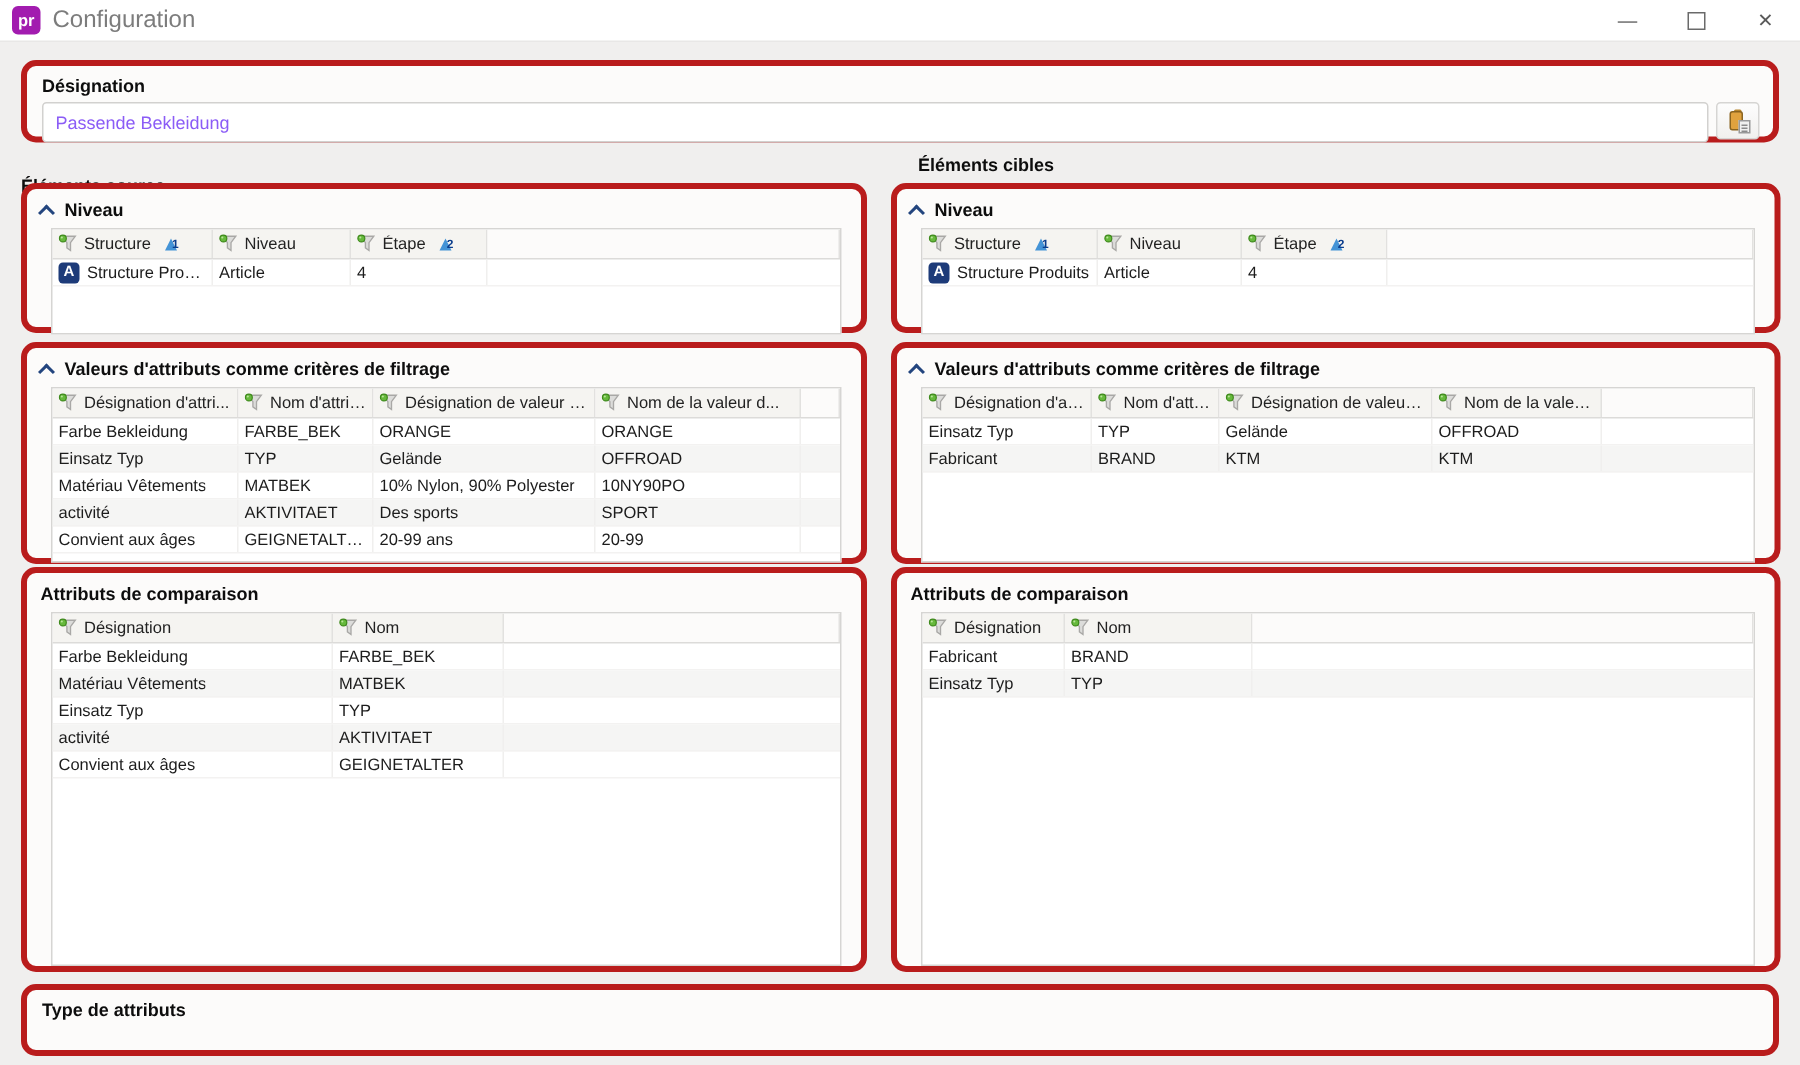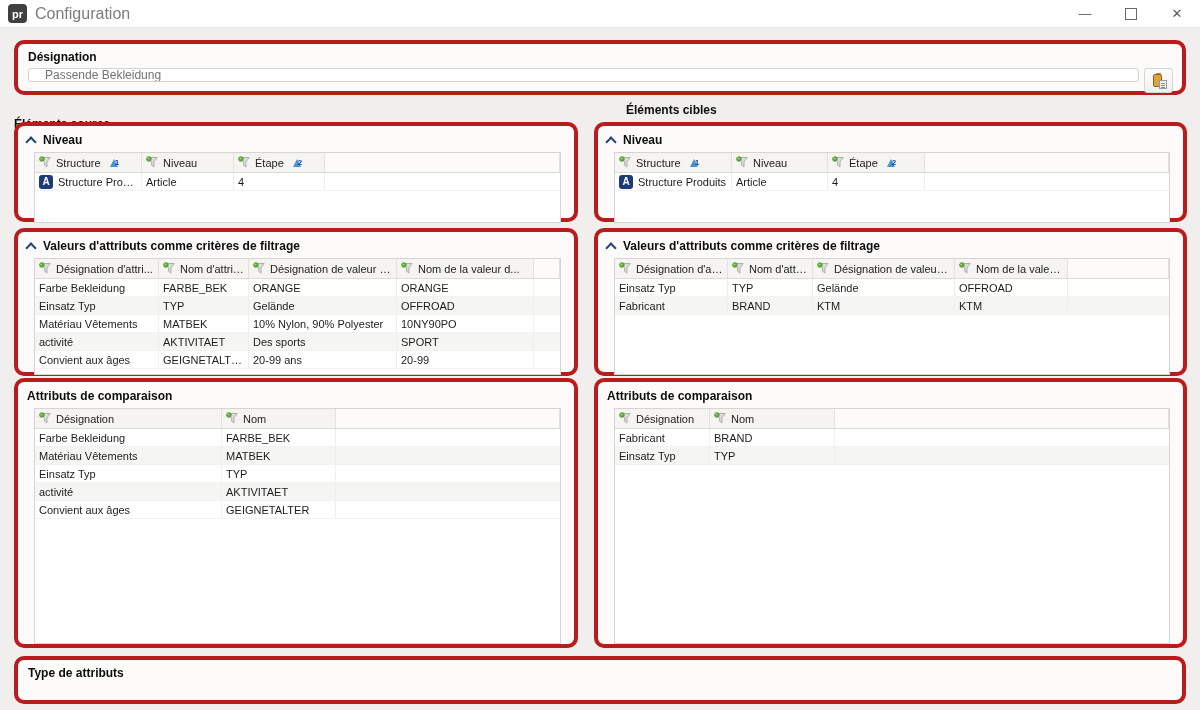--- a/index.html
+++ b/index.html
@@ -4,37 +4,37 @@
 <style>
   html,body{margin:0;padding:0;background:#d8d8d8;}
   .window{
     position:relative;width:1200px;height:710px;background:#f0efee;
     font-family:"Liberation Sans","DejaVu Sans",sans-serif;
     outline:1px solid #c9c9c9;overflow:hidden;
   }
   
   .titlebar{position:absolute;left:0;top:0;right:0;height:27px;background:#ffffff;
     border-bottom:1px solid #e8e7e6;display:flex;align-items:center;padding:0 0 0 8px;gap:8px;}
-  .logo{width:19px;height:19px;border-radius:4px;background:#404040;color:#fff;
+  .logo{width:19px;height:19px;border-radius:4px;background:#a21caf;color:#fff;
     font-weight:bold;font-size:11px;display:flex;align-items:center;justify-content:center;flex:none;}
   .title{color:#7c7c7c;font-size:16px;}
   .winbtns{margin-left:auto;display:flex;height:100%;}
   .winbtn{width:46px;display:flex;align-items:center;justify-content:center;color:#5a5a5a;font-size:13px;cursor:default;}
   .maxbox{width:10px;height:10px;border:1px solid #6a6a6a;}
   
   .panel{position:absolute;background:#fcfbfa;border:4px solid #b91c1c;border-radius:10px;box-sizing:border-box;}
   .group-label{position:absolute;font-weight:bold;font-size:12px;color:#0d0d0d;}
   .sec-head{display:flex;align-items:center;gap:8px;padding:7px 9px 4px 9px;font-weight:bold;font-size:12px;color:#0d0d0d;}
   .chev-up{width:6px;height:6px;border-top:2px solid #23457e;border-right:2px solid #23457e;
     transform:rotate(-45deg);margin-top:3px;flex:none;}
   
   .inner-label{position:absolute;left:10px;top:6px;font-weight:bold;font-size:12px;color:#0d0d0d;}
   .field-row{position:absolute;left:10px;right:9px;top:24px;display:flex;gap:5px;align-items:stretch;}
-  input.text{flex:1;height:14px;border:1px solid #d2d1cf;border-radius:3px;padding:0 16px;
-    font-family:"Liberation Sans","DejaVu Sans",sans-serif;font-size:12px;color:#737373;background:#fff;box-sizing:border-box;outline:none;}
+  input.text{flex:1;height:27px;border:1px solid #d2d1cf;border-radius:3px;padding:0 8px;
+    font-family:"Liberation Sans","DejaVu Sans",sans-serif;font-size:12px;color:#8b5cf6;background:#fff;box-sizing:border-box;outline:none;}
   .paste-btn{width:27px;height:23px;border:1px solid #d6d5d3;border-radius:3px;
     background:linear-gradient(#fdfdfd,#f1f0ee);display:flex;align-items:center;justify-content:center;flex:none;cursor:default;}
   .clip{position:relative;width:16px;height:16px;}
   .clip .body{position:absolute;left:2px;top:1px;width:9px;height:13px;background:#e0a23e;
     border:1px solid #8a6420;border-radius:2px;box-sizing:border-box;}
   .clip .top{position:absolute;left:5px;top:0;width:5px;height:3px;background:#b8862e;border-radius:1px;}
   .clip .page{position:absolute;right:0;bottom:0;width:8px;height:9px;background:#f1f1f0;border:1px solid #9a9a9a;box-sizing:border-box;}
   .clip .page i{position:absolute;left:1px;height:1px;width:4px;background:#8b8b8b;}
   .clip .page i:nth-child(1){top:2px}.clip .page i:nth-child(2){top:4px}.clip .page i:nth-child(3){top:6px}
   .select{position:absolute;left:10px;right:13px;top:22px;height:22px;background:#fff;border:1px solid #d2d1cf;
@@ -93,21 +93,21 @@
               <i></i>
               <i></i>
               <i></i>
             </span>
         </span>
       </div>
     </div>
   </div>
 
   <div class="group-label" style="left:14px;top:117px;">Éléments source</div>
-  <div class="group-label" style="left:626px;top:103px;">Éléments cibles</div>
+  <div class="group-label" style="left:612px;top:103px;">Éléments cibles</div>
 
   <div class="panel" style="left:14px;top:122px;width:564px;height:100px;">
     <div class="sec-head">
       <span class="chev-up"></span>
       <span>Niveau</span>
     </div>
     <div class="tbl" style="height:69px;">
         <div class="tr th">
           <div class="td" style="width: 107px;">
             <span class="funnel">

